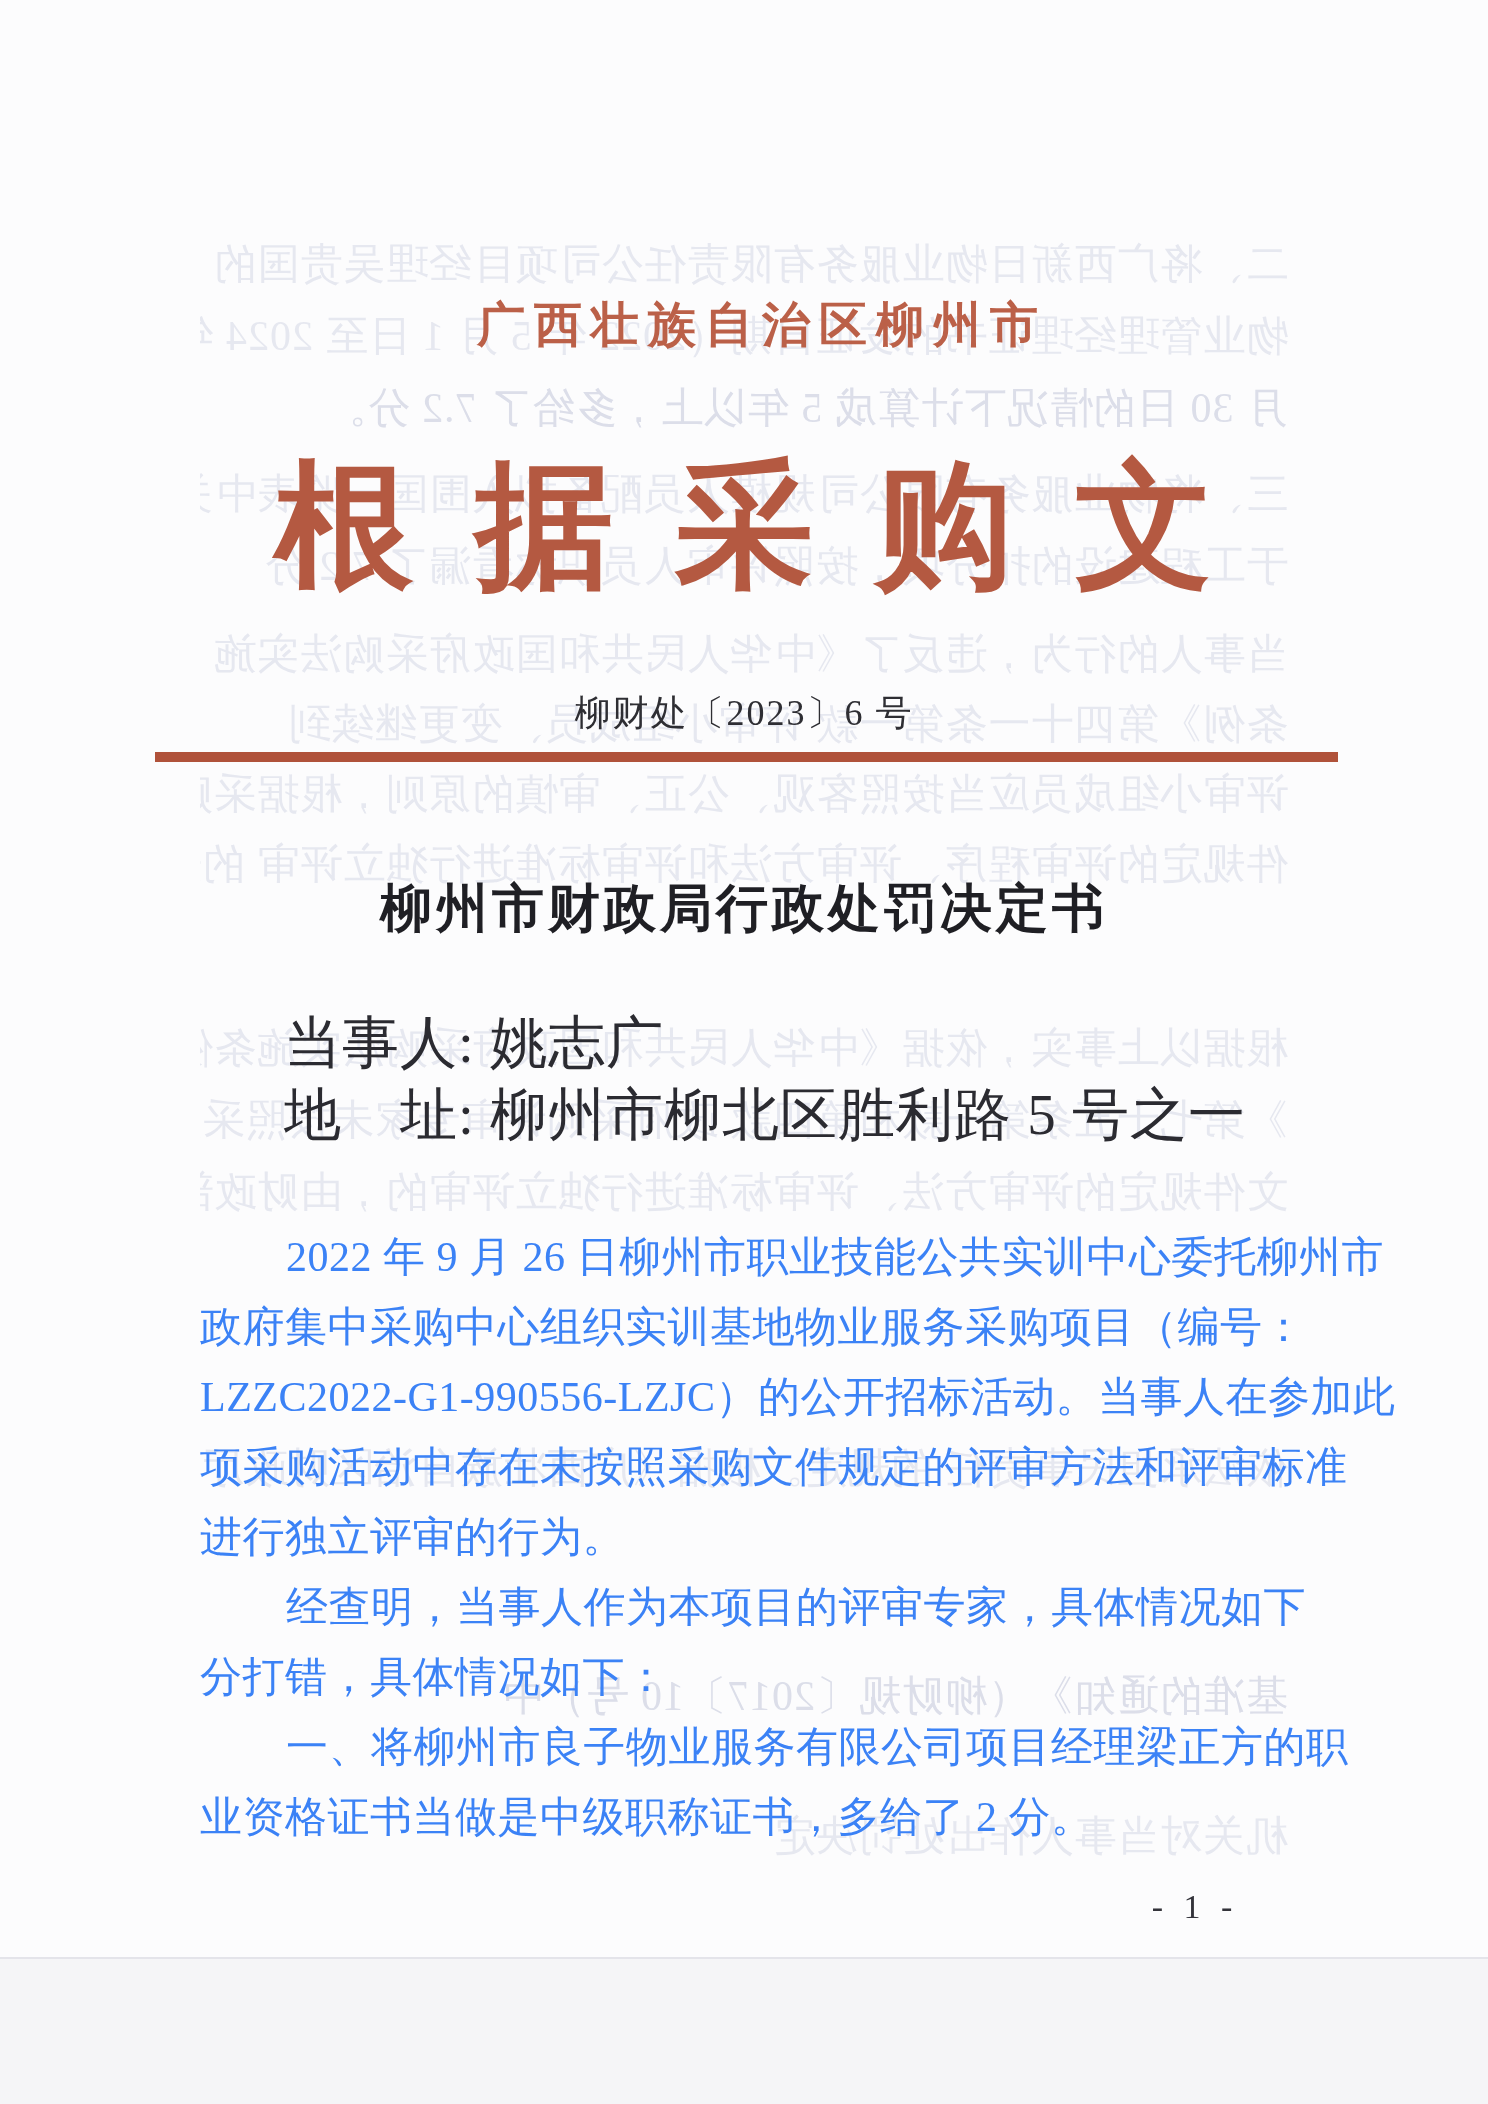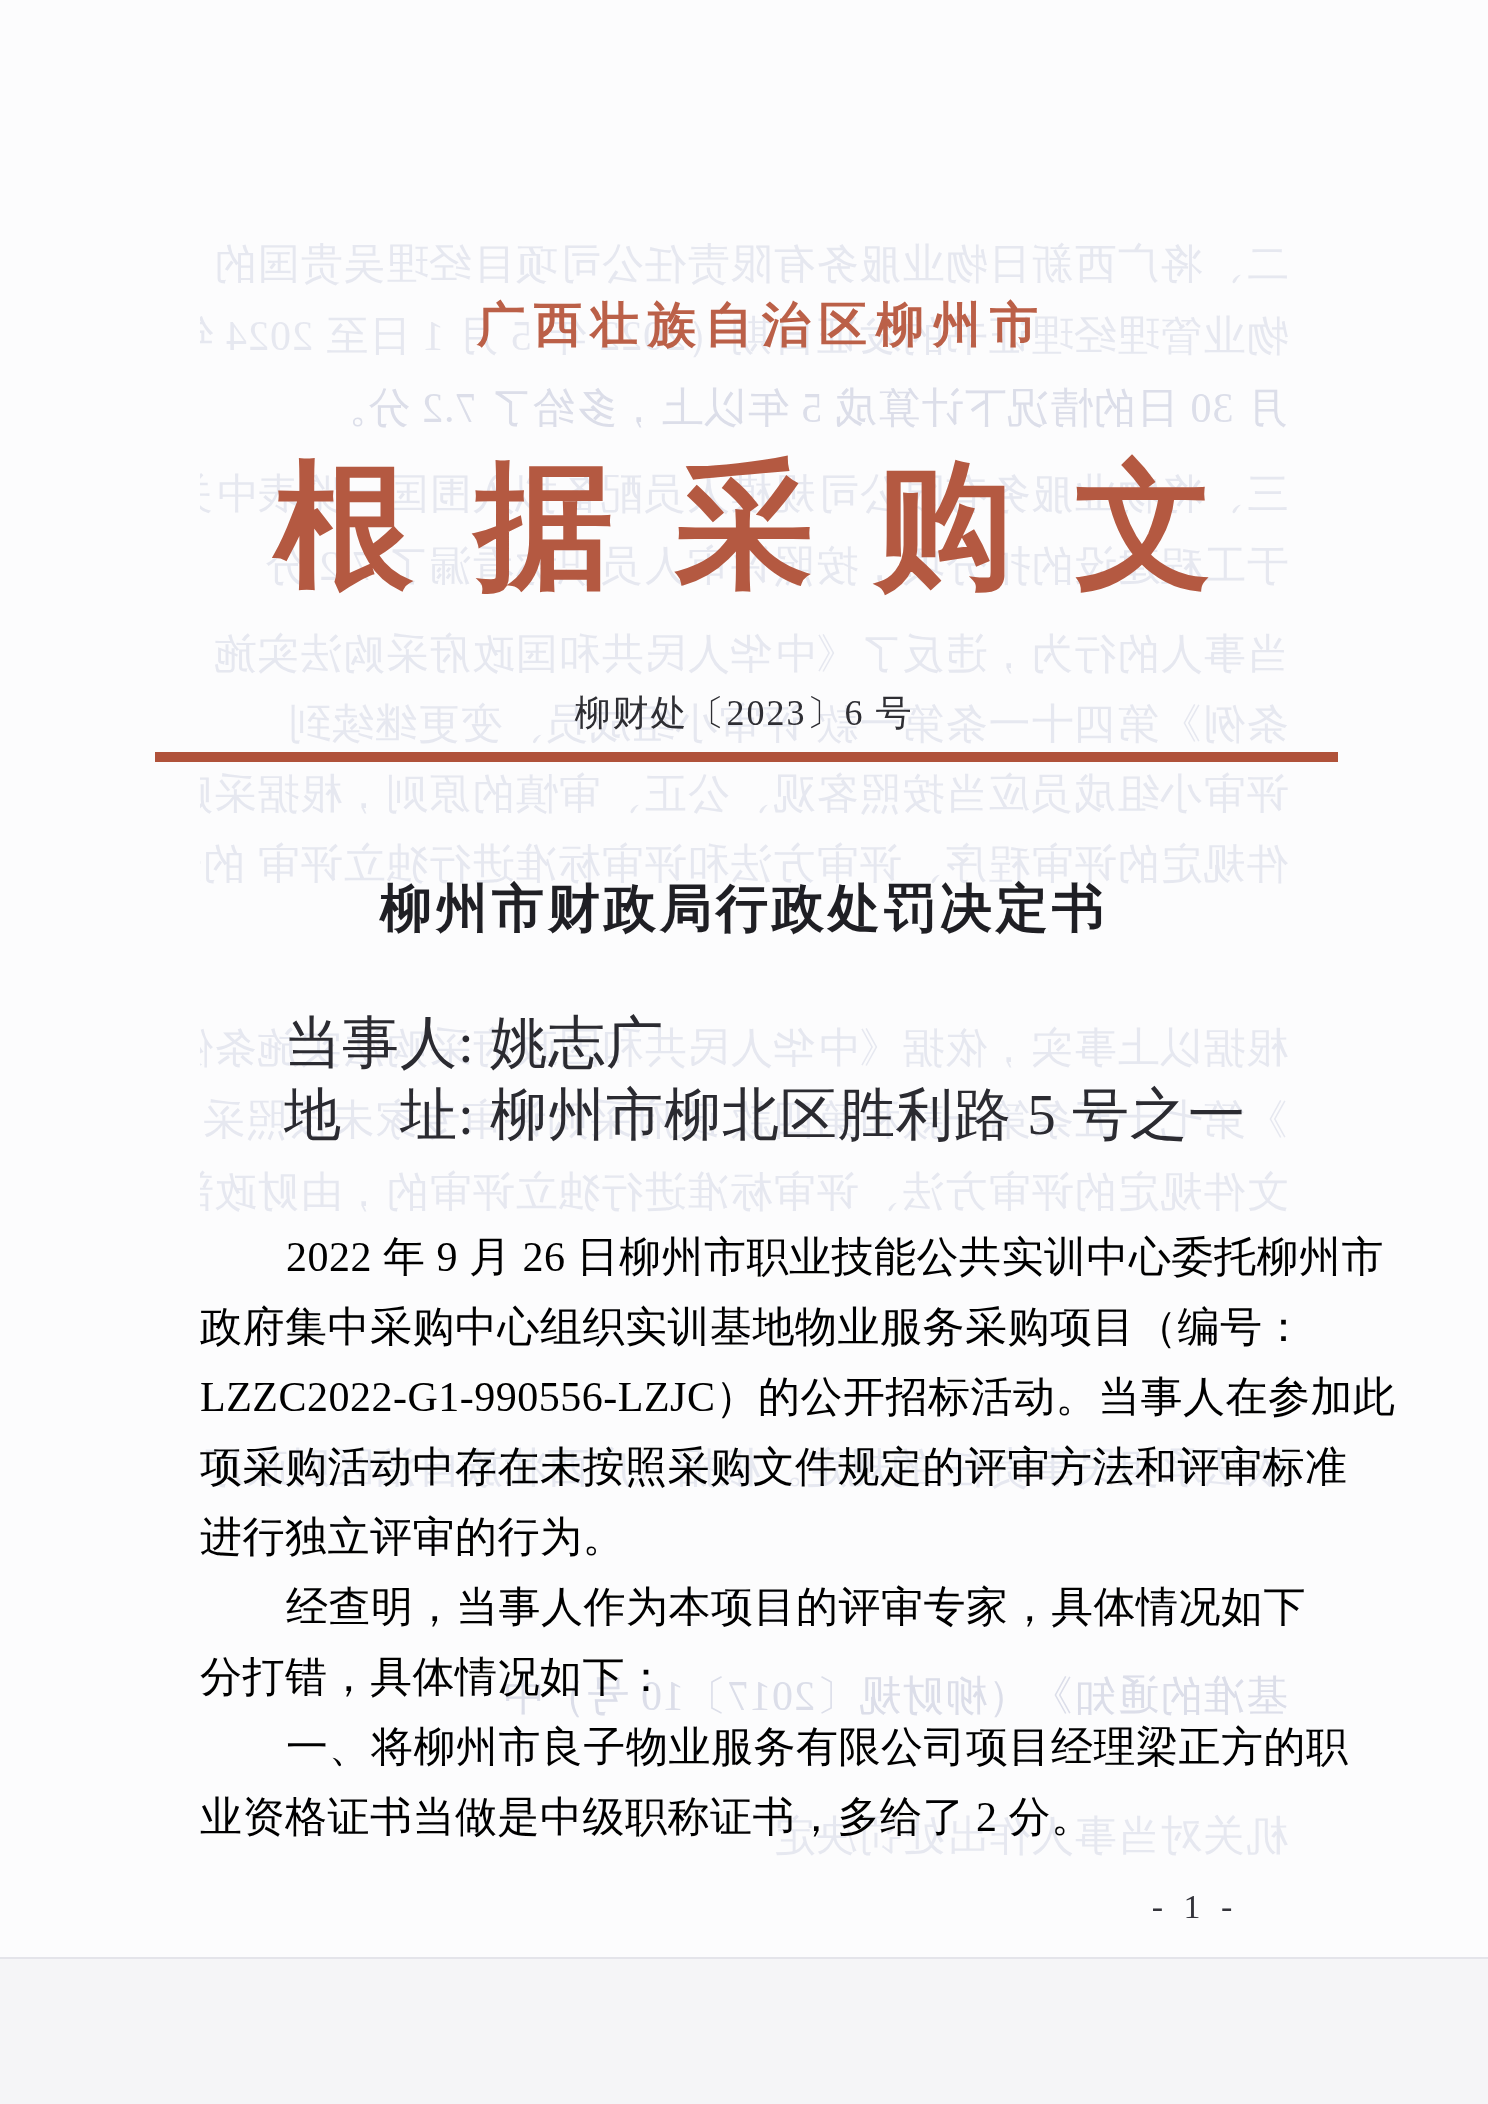--- a/index.html
+++ b/index.html
@@ -108,21 +108,21 @@
     line-height: 58px;
     white-space: nowrap;
   }
   .party-line.name { top: 1014px; }
   .party-line.address { top: 1086px; }
   .body-text {
     position: absolute;
     left: 200px;
     right: 180px;
     top: 1222px;
-    color: #000000;
+    color: #3b82f6;
   }
   .body-line {
     height: 70px;
     line-height: 70px;
     font-size: 42px;
     letter-spacing: 0.5px;
     white-space: nowrap;
   }
   .body-line.indent { padding-left: 86px; }
   .page-number {

